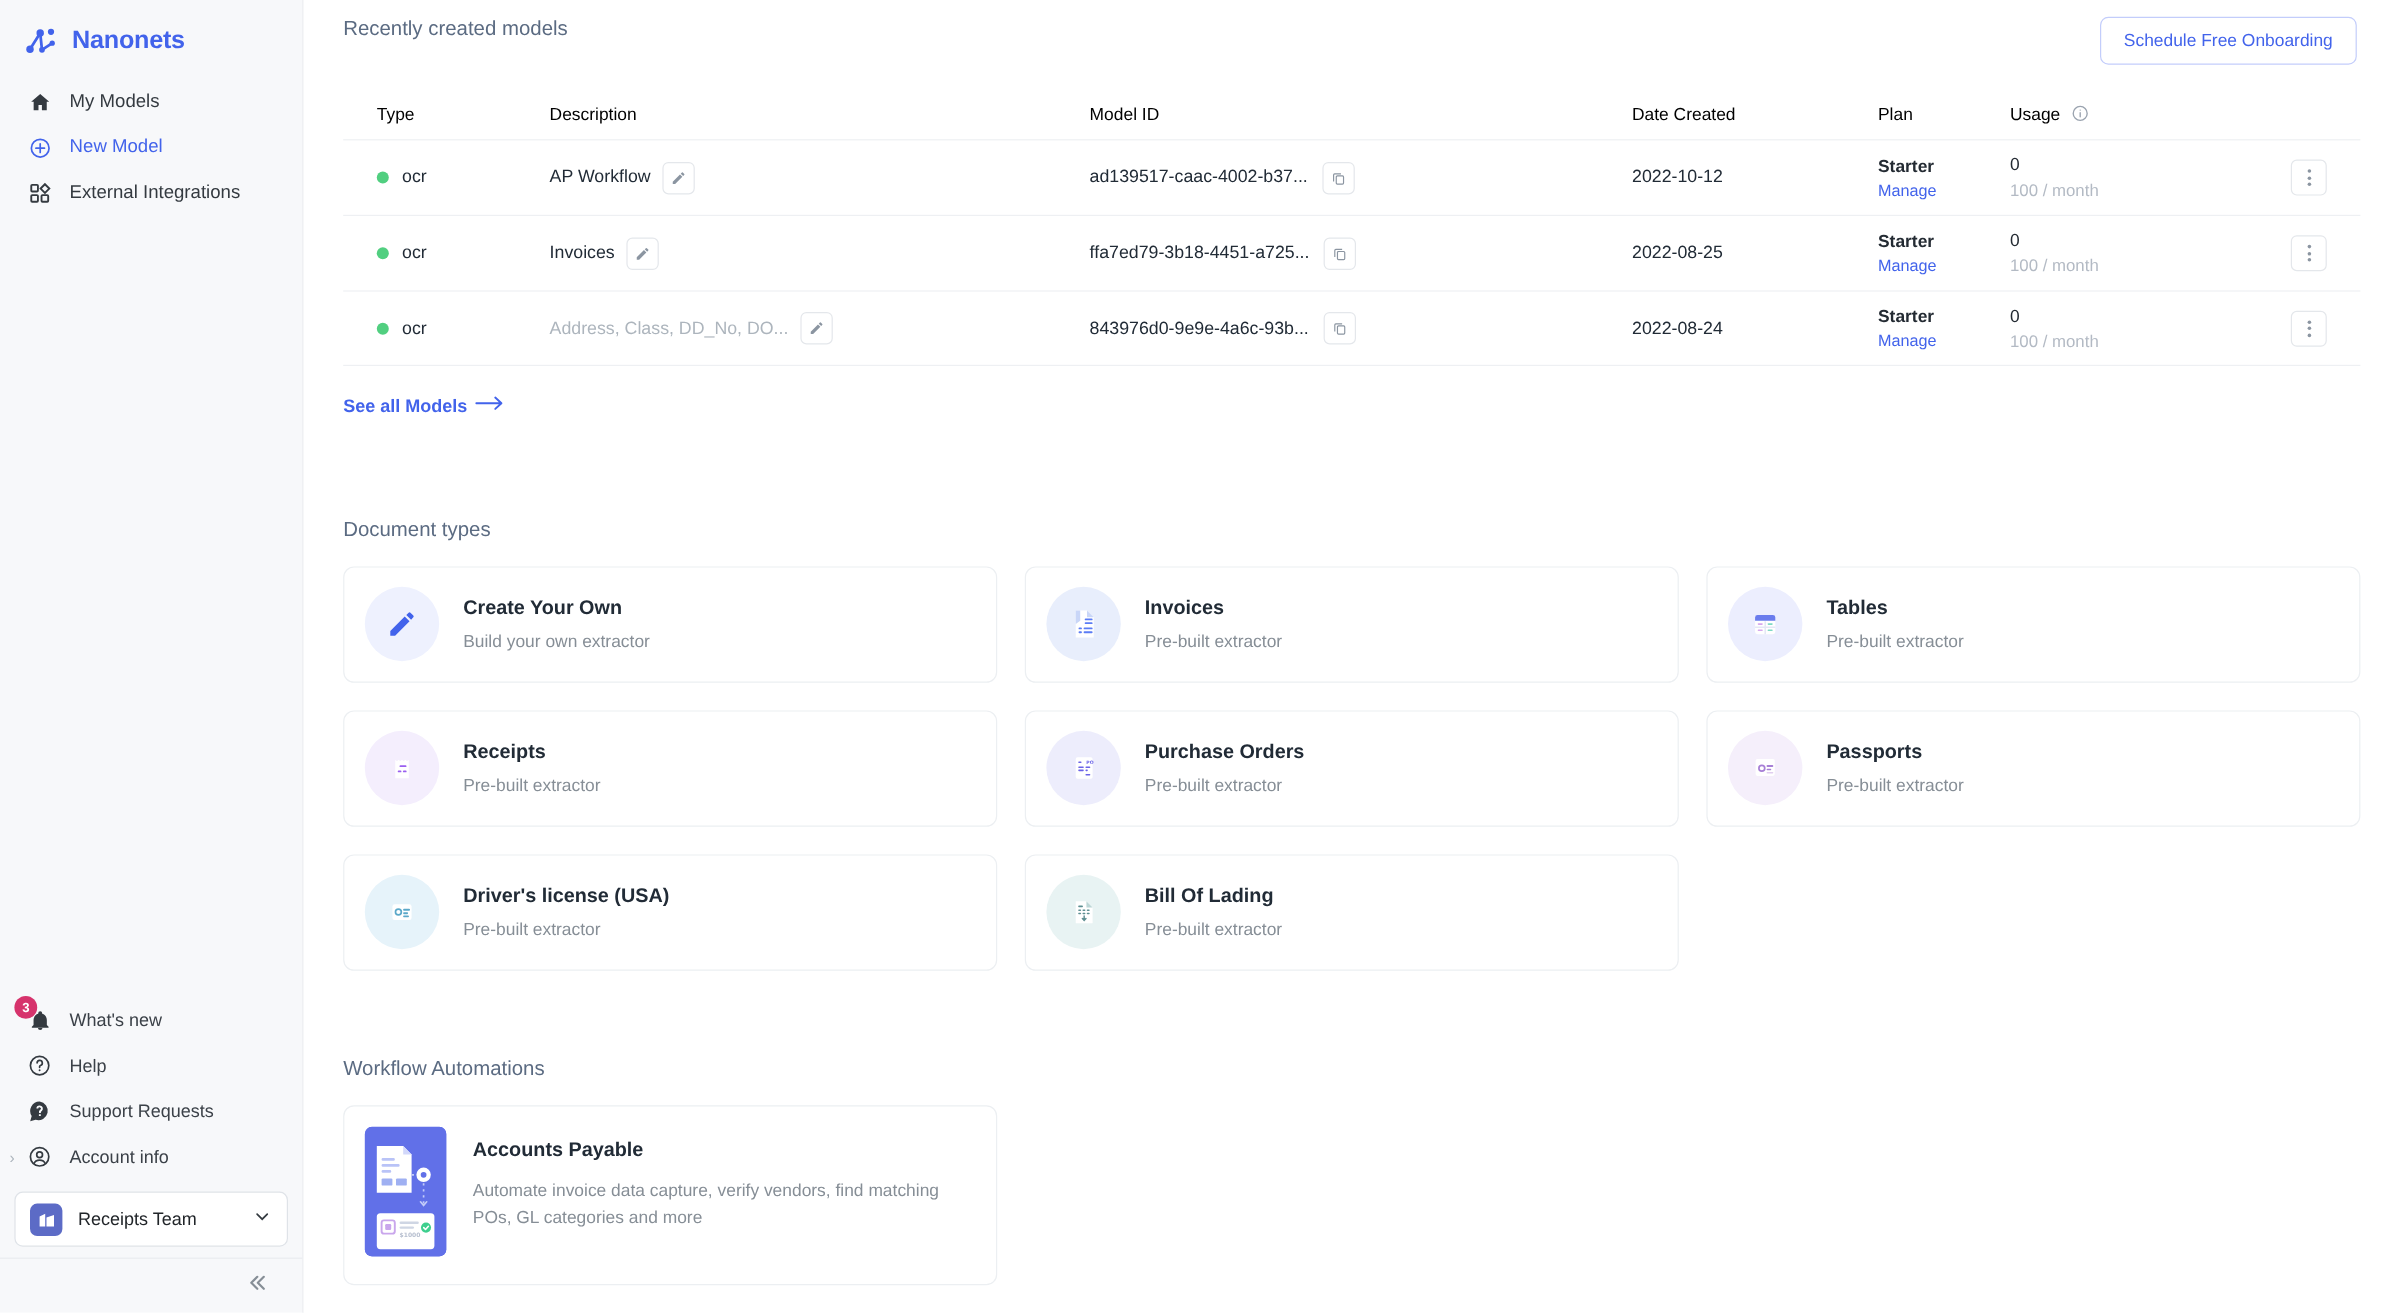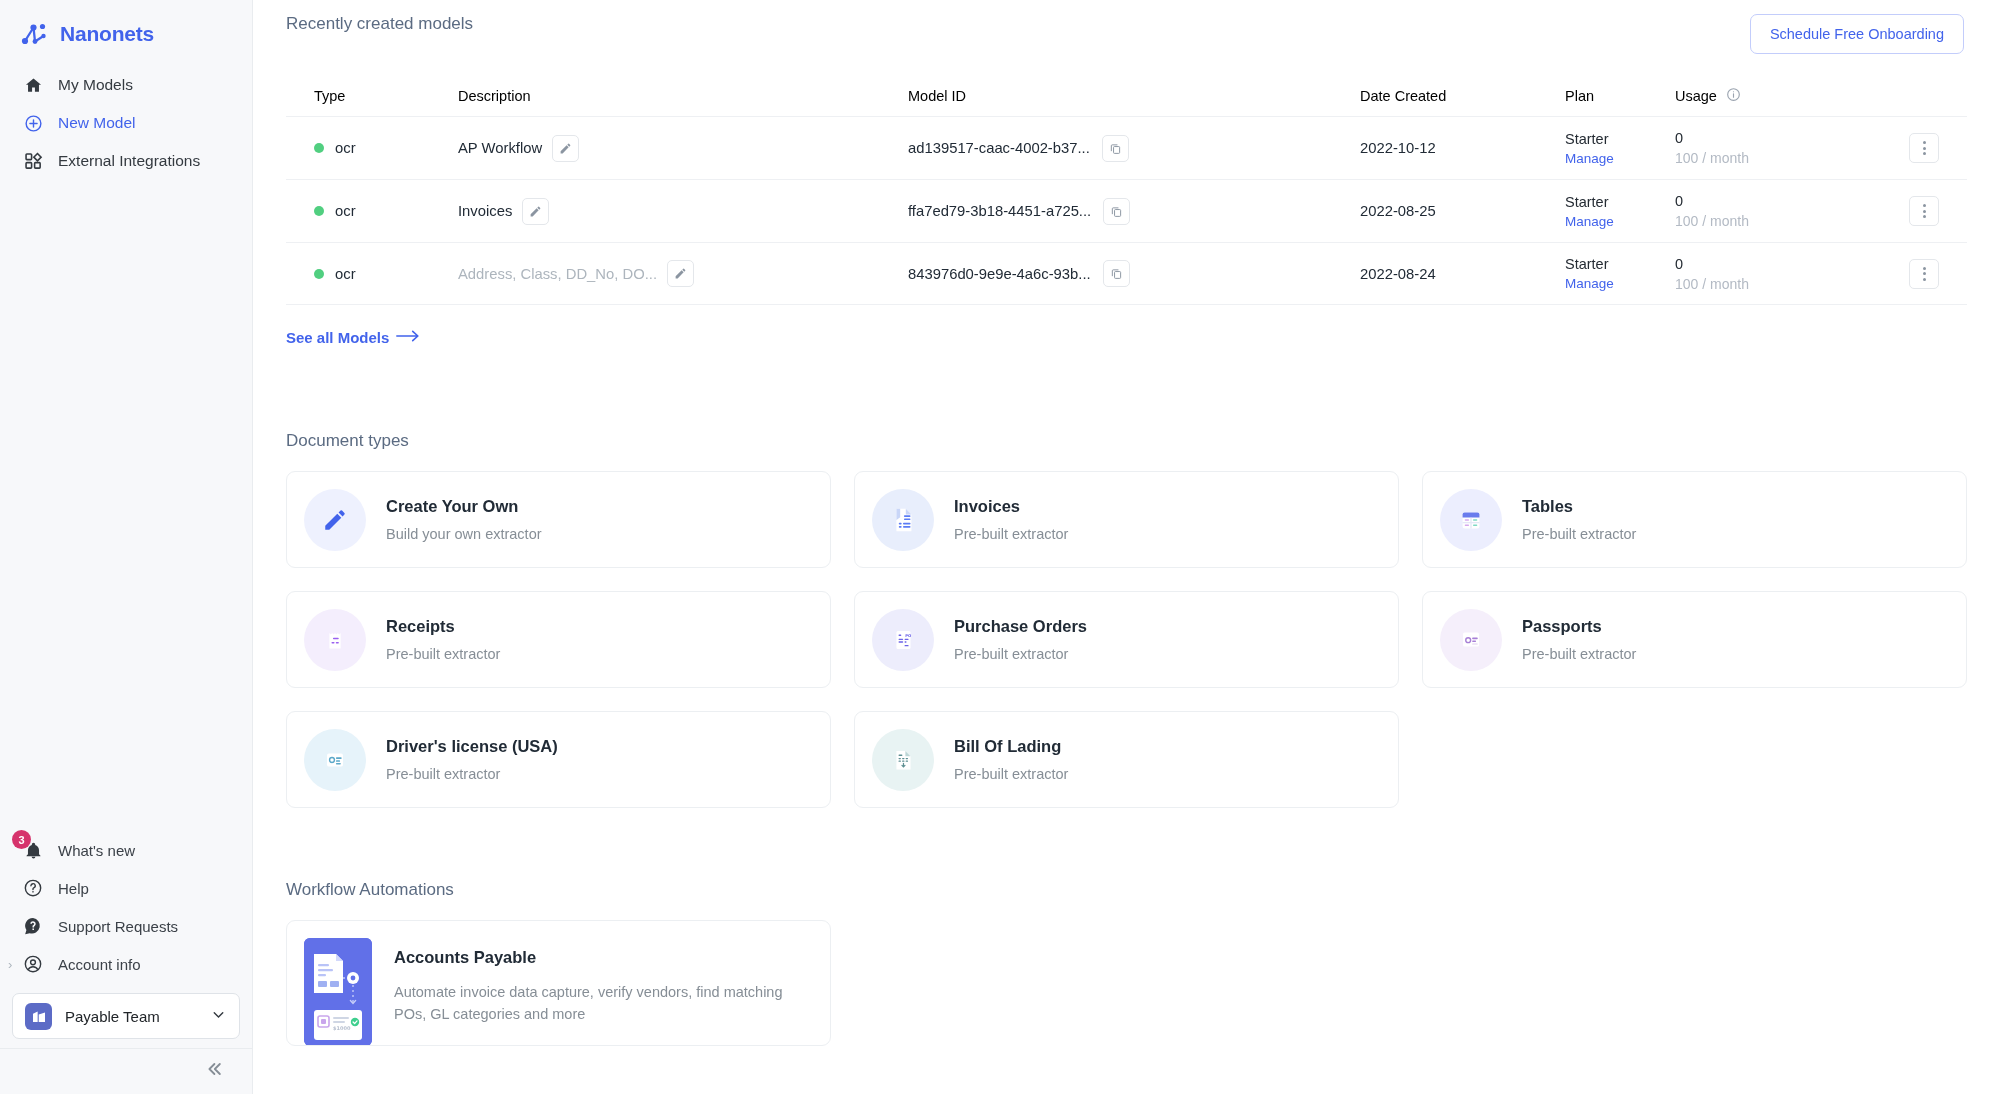--- a/index.html
+++ b/index.html
@@ -88,21 +88,21 @@
   .c-plan  { width: 110px; }
   .c-usage { width: 200px; }
   .c-menu  { flex: 1; display: flex; justify-content: flex-end; padding-right: 28px; }
   .dot { width: 10px; height: 10px; border-radius: 50%; background: #51cf80; flex: none; }
   .desc-muted { color: #adb5bd; }
   .icon-btn {
     width: 27px; height: 27px; border: 1px solid #e4e7eb; border-radius: 5px;
     background: #fff; display: flex; align-items: center; justify-content: center;
     cursor: pointer; flex: none;
   }
-  .plan-name { font-weight: 400; color: #242b33; font-size: 14.5px; }
+  .plan-name { font-weight: 700; color: #242b33; font-size: 14.5px; }
   .plan-manage { color: #4263eb; font-size: 13.5px; margin-top: 4px; cursor: pointer; }
   .usage-num { color: #242b33; font-size: 14.5px; }
   .usage-lim { color: #b3bac4; font-size: 14px; margin-top: 4px; }
   .kebab { width: 30px; height: 30px; border: 1px solid #e4e7eb; border-radius: 5px; background: #fff;
            display: flex; flex-direction: column; align-items: center; justify-content: center; gap: 2.5px; cursor: pointer; }
   .kebab i { width: 3px; height: 3px; border-radius: 50%; background: #8b95a1; display: block; }
   .see-all {
     margin: 24px 0 0 33px; color: #4263eb; font-size: 15px; font-weight: 700;
     display: inline-flex; align-items: center; gap: 7px; cursor: pointer;
   }
@@ -116,21 +116,21 @@
     height: 97px; display: flex; align-items: center; gap: 20px; padding-left: 17px; cursor: pointer;
   }
   .card-ico { width: 62px; height: 62px; border-radius: 50%; display: flex; align-items: center; justify-content: center; flex: none; }
   .card-tt { font-size: 16.5px; font-weight: 700; color: #212b36; }
   .card-sub { font-size: 14.5px; color: #868e96; margin-top: 10px; }
 
   .wf-title { margin-top: 72px; }
   .wf-grid { display: grid; grid-template-columns: repeat(3, 1fr); gap: 23px; margin-top: 20px; }
   .wf-card {
     border: 1px solid #eceff2; border-radius: 9px; background: #fff;
-    height: 126px; display: flex; align-items: flex-start; gap: 22px; padding: 17px 18px 0 17px;
+    height: 150px; display: flex; align-items: flex-start; gap: 22px; padding: 17px 18px 0 17px;
     overflow: hidden; cursor: pointer;
   }
   .wf-ico { width: 68px; height: 108px; border-radius: 6px; background: #6170e8; flex: none; position: relative; overflow: hidden; }
   .wf-tt { font-size: 16.5px; font-weight: 700; color: #212b36; margin-top: 10px; }
   .wf-sub { font-size: 14.5px; color: #868e96; margin-top: 14px; line-height: 1.55; max-width: 430px; }
 </style>
 </head>
 <body>
 
 <div class="app">
@@ -236,21 +236,21 @@
         </span>
         <span class="nav-label">Account info</span>
       </div>
 
       <div class="team-box">
         <span class="team-avatar">
           <svg viewBox="0 0 24 24" width="16" height="16" fill="#ffffff">
             <path d="M3 21V8.5l7-3.2V21zm8.6 0V9.8L21 6.6V21zM4.8 10.2h1.7v1.7H4.8zm3.1 0h1.7v1.7H7.9zM4.8 13.4h1.7v1.7H4.8zm3.1 0h1.7v1.7H7.9zm5.3-2.2h1.6v1.6h-1.6zm3 0h1.6v1.6h-1.6zm-3 3.2h1.6v1.6h-1.6zm3 0h1.6v1.6h-1.6z"></path>
           </svg>
         </span>
-        <span class="team-name">Payable Team</span>
+        <span class="team-name">Receipts Team</span>
         <span>
           <svg viewBox="0 0 24 24" width="17" height="17" fill="none" stroke="#343a40" stroke-width="2" stroke-linecap="round">
             <path d="M6 9.5 12 15.5 18 9.5"></path>
           </svg>
         </span>
       </div>
 
       <div class="collapse-row">
         <span>
           <svg viewBox="0 0 24 24" width="20" height="20" fill="none" stroke="#868e96" stroke-width="2.2" stroke-linecap="round" stroke-linejoin="round">

